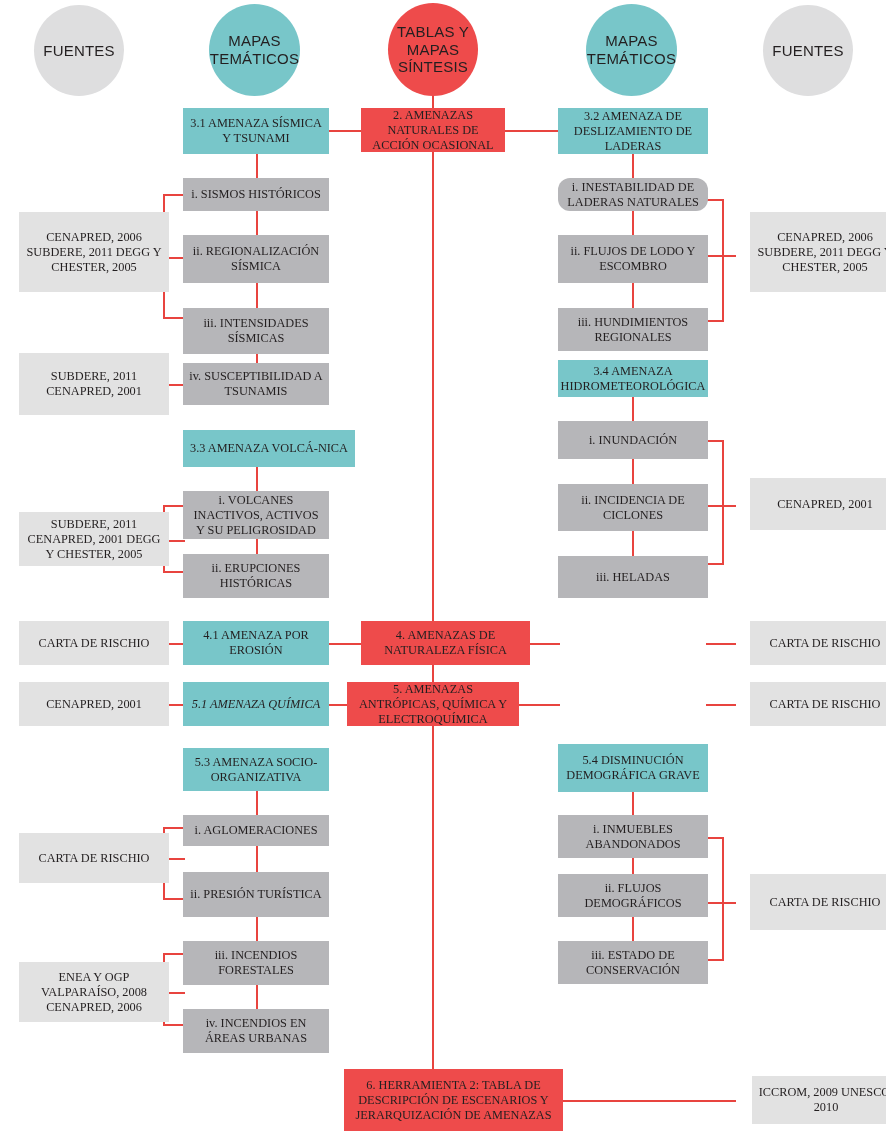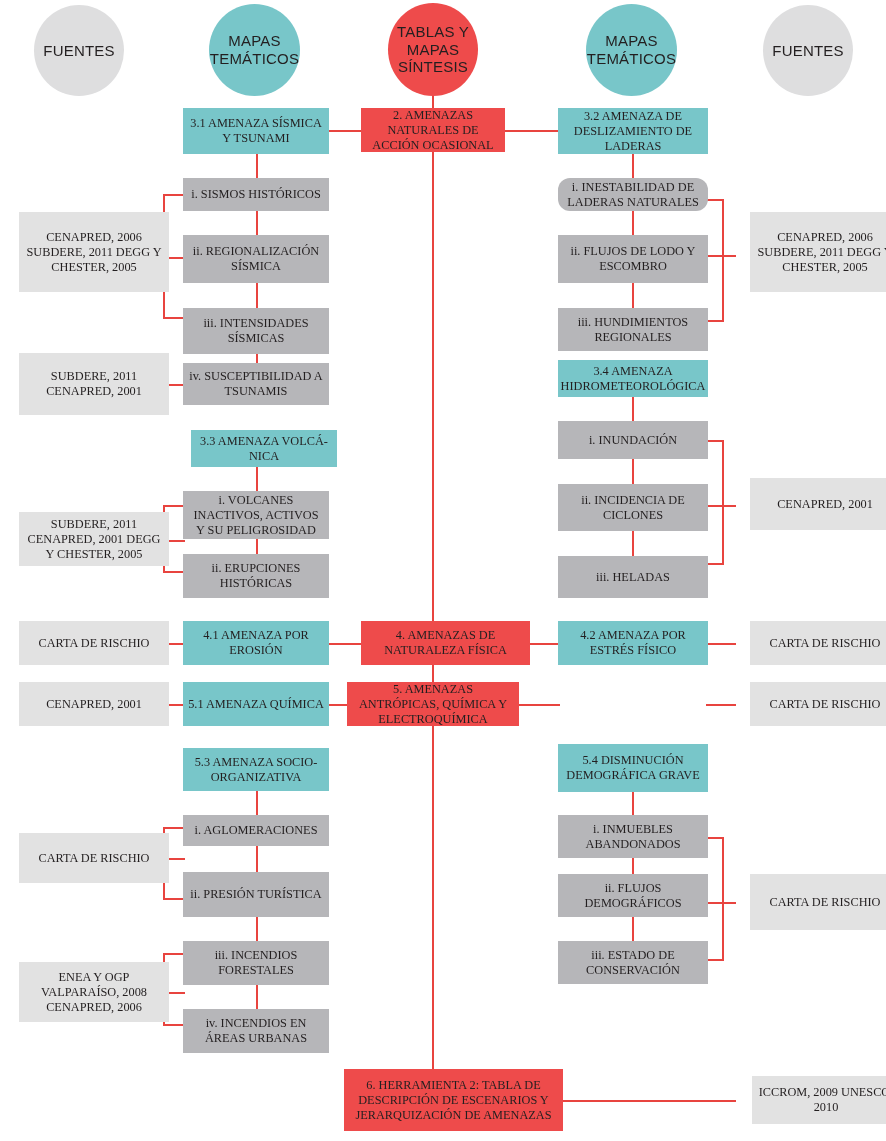--- a/index.html
+++ b/index.html
@@ -141,33 +141,33 @@
     </div>
   <div class="box gray" style="left:183px;top:235px;width:146px;height:48px;">
     <span>ii. REGIONALIZACIÓN SÍSMICA</span>
     </div>
   <div class="box gray" style="left:183px;top:308px;width:146px;height:46px;">
     <span>iii. INTENSIDADES SÍSMICAS</span>
     </div>
   <div class="box gray" style="left:183px;top:363px;width:146px;height:42px;">
     <span>iv. SUSCEPTIBILIDAD A TSUNAMIS</span>
     </div>
-  <div class="box teal" style="left:183px;top:430px;width:146px;height:37px;margin-left:8px;">
+  <div class="box teal" style="left:183px;top:430px;width:172px;height:37px;">
     <span>3.3 AMENAZA VOLCÁ-NICA</span>
     </div>
   <div class="box gray" style="left:183px;top:491px;width:146px;height:48px;">
     <span>i. VOLCANES INACTIVOS, ACTIVOS Y SU PELIGROSIDAD</span>
     </div>
   <div class="box gray" style="left:183px;top:554px;width:146px;height:44px;">
     <span>ii. ERUPCIONES HISTÓRICAS</span>
     </div>
   <div class="box teal" style="left:183px;top:621px;width:146px;height:44px;">
     <span>4.1 AMENAZA POR EROSIÓN</span>
     </div>
-  <div class="box teal" style="left:183px;top:682px;width:146px;height:44px;">
+  <div class="box teal" style="left:183px;top:682px;width:146px;height:44px;font-style:italic;">
     <span>5.1 AMENAZA QUÍMICA</span>
     </div>
   <div class="box teal" style="left:183px;top:748px;width:146px;height:43px;">
     <span>5.3 AMENAZA SOCIO-ORGANIZATIVA</span>
     </div>
   <div class="box gray" style="left:183px;top:815px;width:146px;height:31px;">
     <span>i. AGLOMERACIONES</span>
     </div>
   <div class="box gray" style="left:183px;top:872px;width:146px;height:45px;">
     <span>ii. PRESIÓN TURÍSTICA</span>
@@ -196,23 +196,20 @@
     </div>
   <div class="box gray" style="left:558px;top:421px;width:150px;height:38px;">
     <span>i. INUNDACIÓN</span>
     </div>
   <div class="box gray" style="left:558px;top:484px;width:150px;height:47px;">
     <span>ii. INCIDENCIA DE CICLONES</span>
     </div>
   <div class="box gray" style="left:558px;top:556px;width:150px;height:42px;">
     <span>iii. HELADAS</span>
     </div>
-  <div class="box teal" style="left:558px;top:621px;width:150px;height:44px;">
-    <span>4.2 AMENAZA POR ESTRÉS FÍSICO</span>
-    </div>
   <div class="box teal" style="left:558px;top:744px;width:150px;height:48px;">
     <span>5.4 DISMINUCIÓN DEMOGRÁFICA GRAVE</span>
     </div>
   <div class="box gray" style="left:558px;top:874px;width:150px;height:43px;">
     <span>ii. FLUJOS DEMOGRÁFICOS</span>
     </div>
   <div class="box gray" style="left:558px;top:815px;width:150px;height:43px;">
     <span>i. INMUEBLES ABANDONADOS</span>
     </div>
   <div class="box gray" style="left:558px;top:941px;width:150px;height:43px;">

